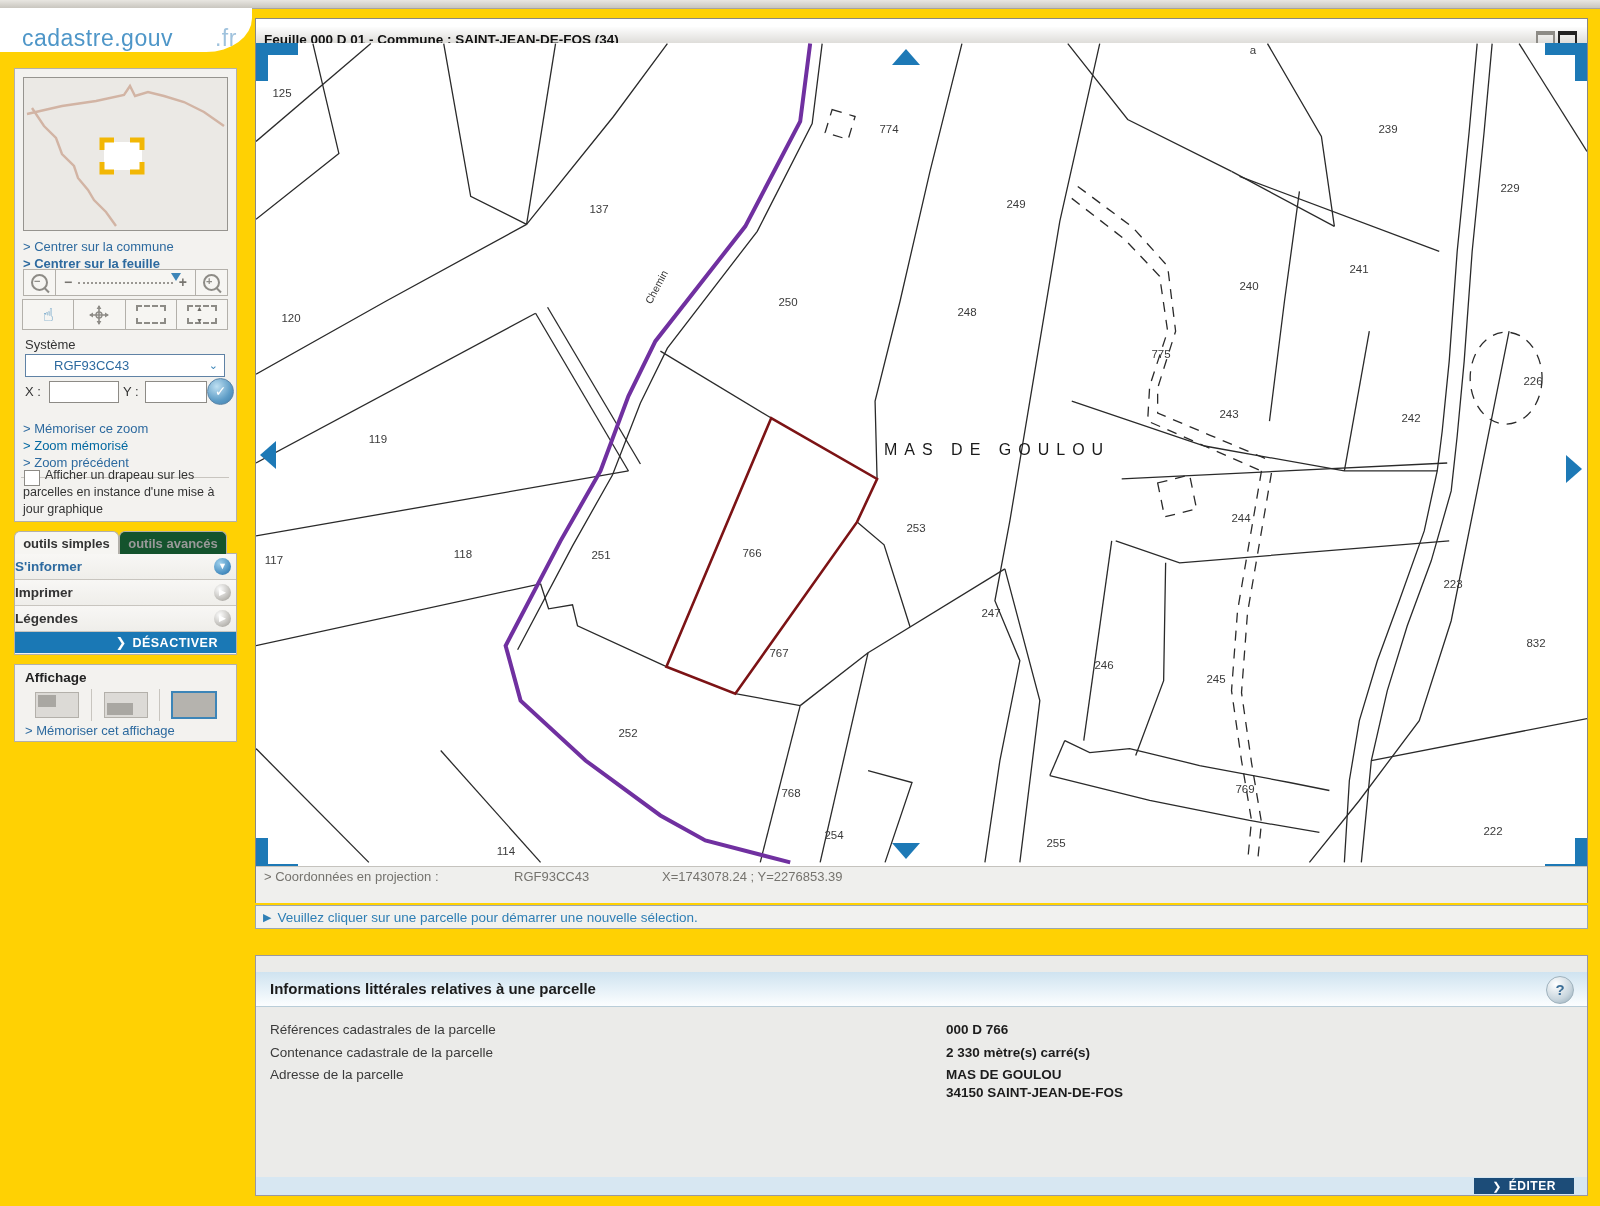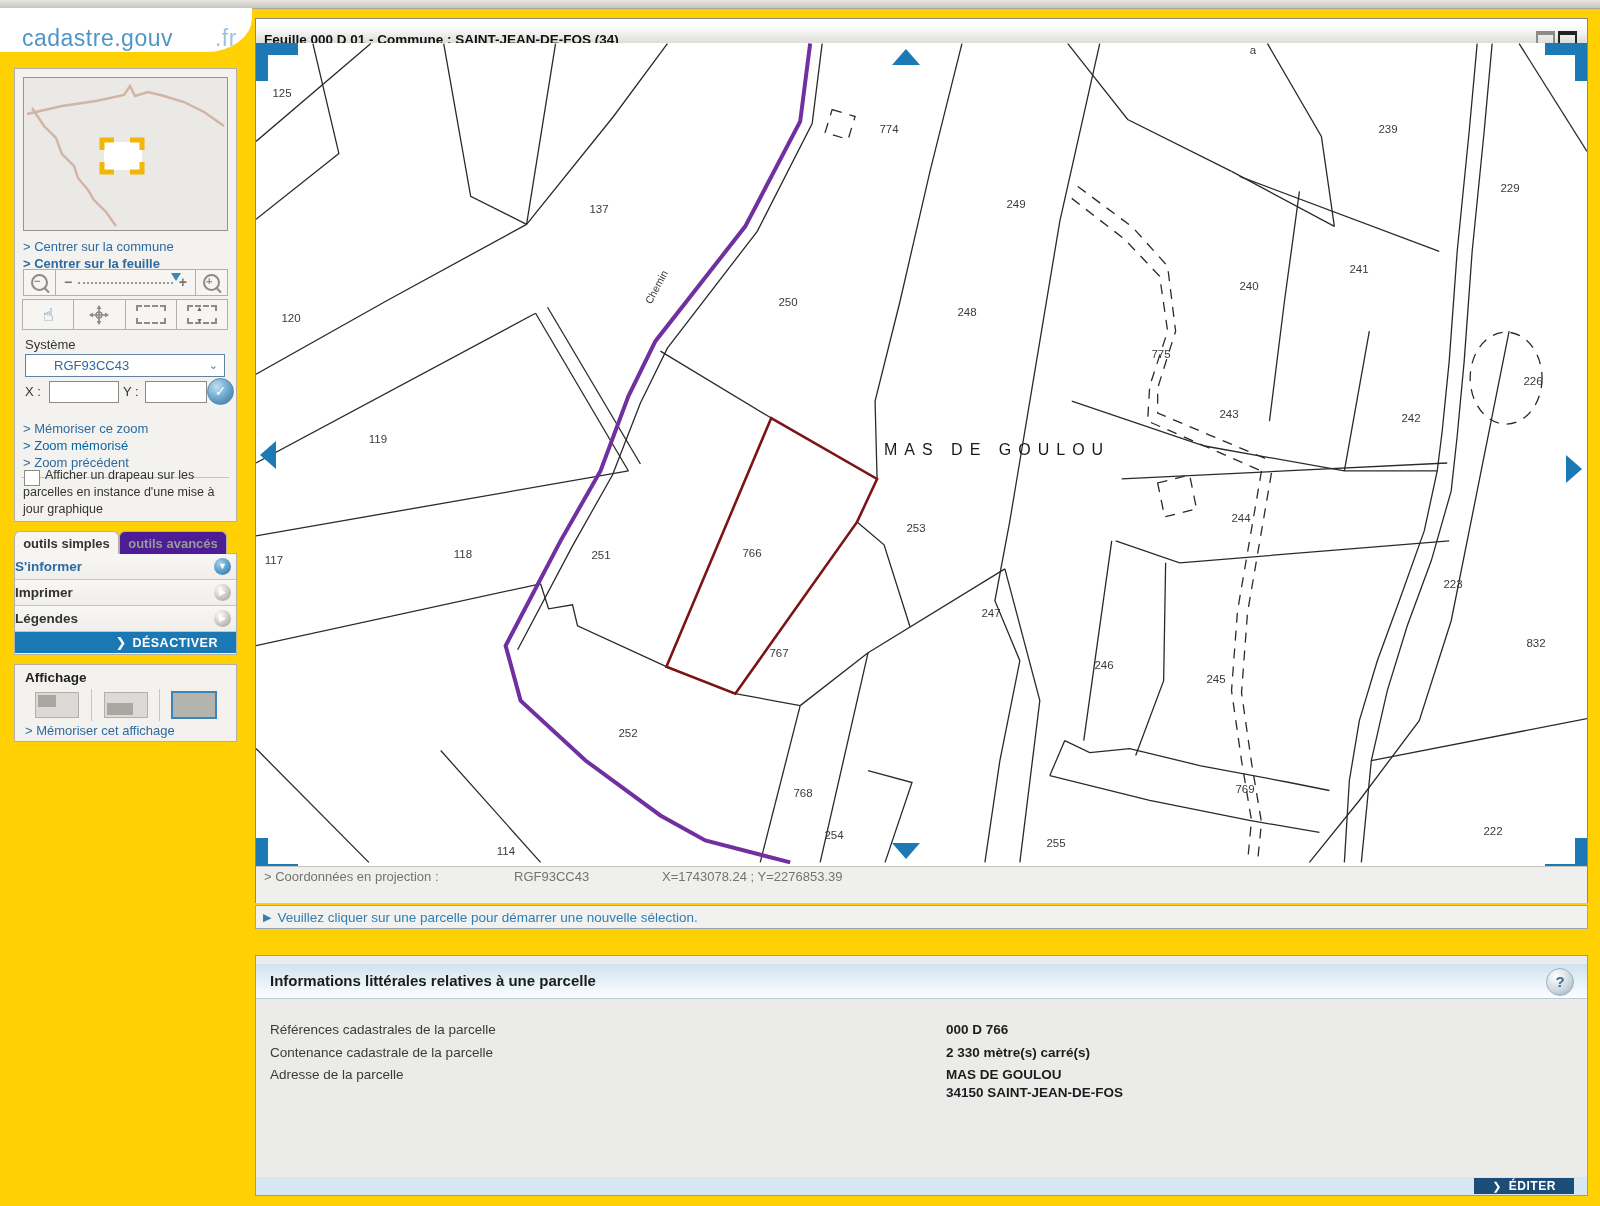--- a/index.html
+++ b/index.html
@@ -46,21 +46,21 @@
      color:#fff;font-size:14px;text-align:center;line-height:25px;cursor:pointer;}
   #flag-text{left:8px;top:398px;width:206px;font-size:12.5px;color:#333;line-height:1.35;}
   #flag-box{left:9px;top:401px;width:14px;height:14px;background:#fff;border:1px solid #8d8b86;cursor:pointer;}
   #flag-first{margin-left:22px;}
   .hr{border-top:1px solid #c8c5bf;}
   
   .tab{position:absolute;top:531px;height:22px;font-size:13px;font-weight:bold;
        border:1px solid #b3b0aa;border-bottom:none;border-radius:6px 6px 0 0;
        display:flex;align-items:center;justify-content:center;cursor:pointer;}
   #tab1{left:14px;width:103px;background:#f6f5f2;color:#333;z-index:3;}
-  #tab2{left:119px;width:106px;background:#4c1d95;color:#999;z-index:2;}
+  #tab2{left:119px;width:106px;background:#14532d;color:#999;z-index:2;}
   #menu-panel{left:14px;top:553px;width:221px;height:100px;}
   .menu-row{position:relative;height:25px;border-bottom:1px solid #c8c5bf;display:flex;align-items:center;cursor:pointer;background:linear-gradient(#f8f7f5,#efeeea);}
   .menu-row .lbl{font-size:13.5px;font-weight:bold;color:#333;}
   .menu-row .lbl.blue{color:#2d6a9f;}
   .circle-btn{position:absolute;right:5px;width:17px;height:17px;border-radius:50%;
       background:radial-gradient(circle at 35% 30%,#fdfdfd,#b9b7b2 70%,#8d8b86);
       color:#fff;font-size:9px;text-align:center;line-height:17px;}
   .circle-btn.blue{background:radial-gradient(circle at 35% 30%,#9fd0ec,#4a90c2 65%,#2d6a9f);}
   .circle-btn.blue:after{content:"▼";}
   .circle-btn.gray:after{content:"▶";}
@@ -101,21 +101,21 @@
   #coordbar{left:0;top:847px;width:100%;height:36px;background:#efefed;border-top:1px solid #c5c3be;font-size:13px;color:#75736e;}
   .coord-row{position:absolute;left:8px;width:1300px;height:18px;}
   .coord-sys{position:absolute;left:250px;}
   .coord-val{position:absolute;left:398px;}
   #msgbar{left:255px;top:905px;width:1333px;height:24px;background:#f1f1ef;border:1px solid #9aa7b1;box-sizing:border-box;display:flex;align-items:center;}
   #msg-ico{margin-left:7px;color:#2f7fb5;font-size:11px;}
   #msg-ico:after{content:"▶";}
   #msg-text{margin-left:6px;color:#2f7fb5;font-size:13.5px;}
   
   #info-panel{left:255px;top:955px;width:1333px;height:241px;border:1px solid #9a98a0;box-sizing:border-box;background:#ebebe9;}
-  #info-header{left:0;top:8px;width:100%;height:34px;background:linear-gradient(#cfe3f0,#fcfeff);border-bottom:1px solid #b9cdd8;}
+  #info-header{left:0;top:16px;width:100%;height:34px;background:linear-gradient(#cfe3f0,#fcfeff);border-bottom:1px solid #b9cdd8;}
   #info-title{left:14px;top:8px;font-size:15px;font-weight:bold;color:#1c1c1c;}
   #help-btn{left:1290px;top:4px;width:26px;height:26px;border-radius:50%;
      background:radial-gradient(circle at 35% 28%,#ffffff,#c9d6de 60%,#8fa6b4);
      border:1px solid #9fb2bd;color:#3c6e96;font-weight:bold;font-size:15px;text-align:center;line-height:26px;cursor:pointer;}
   .info-label{position:absolute;left:14px;font-size:13.5px;color:#3a3a3a;}
   .info-value{position:absolute;left:690px;font-size:13.5px;font-weight:bold;color:#1c1c1c;}
   #info-footer{left:0;top:221px;width:100%;height:18px;background:#d7e7f2;}
   #editer-btn{left:1218px;top:1px;width:100px;height:16px;background:#1c4c78;color:#fff;
      font-size:12px;font-weight:bold;display:flex;align-items:center;justify-content:center;cursor:pointer;letter-spacing:0.5px;}
   #editer-btn .chev{margin-right:7px;font-size:11px;}
@@ -341,21 +341,21 @@
         <span class="parcel-label" style="left: 496px; top: 510px;">766</span>
         <span class="parcel-label" style="left: 523px; top: 610px;">767</span>
         <span class="parcel-label" style="left: 660px; top: 485px;">253</span>
         <span class="parcel-label" style="left: 735px; top: 570px; text-align: center;">247</span>
         <span class="parcel-label" style="left: 985px; top: 475px;">244</span>
         <span class="parcel-label" style="left: 848px; top: 622px;">246</span>
         <span class="parcel-label" style="left: 960px; top: 636px;">245</span>
         <span class="parcel-label" style="left: 1197px; top: 541px;">223</span>
         <span class="parcel-label" style="left: 1280px; top: 600px;">832</span>
         <span class="parcel-label" style="left: 372px; top: 690px;">252</span>
-        <span class="parcel-label" style="left: 547px; top: 750px;">768</span>
+        <span class="parcel-label" style="left: 535px; top: 750px;">768</span>
         <span class="parcel-label" style="left: 578px; top: 792px;">254</span>
         <span class="parcel-label" style="left: 989px; top: 746px;">769</span>
         <span class="parcel-label" style="left: 1237px; top: 788px;">222</span>
         <span class="parcel-label" style="left: 800px; top: 800px;">255</span>
         <span class="parcel-label" style="left: 250px; top: 808px;">114</span>
       </div>
     <div id="place-label" class="abs">MAS DE GOULOU</div>
     <div id="road-label" class="abs">Chemin</div>
     <div id="tri-up" class="tri"></div>
     <div id="tri-down" class="tri"></div>

